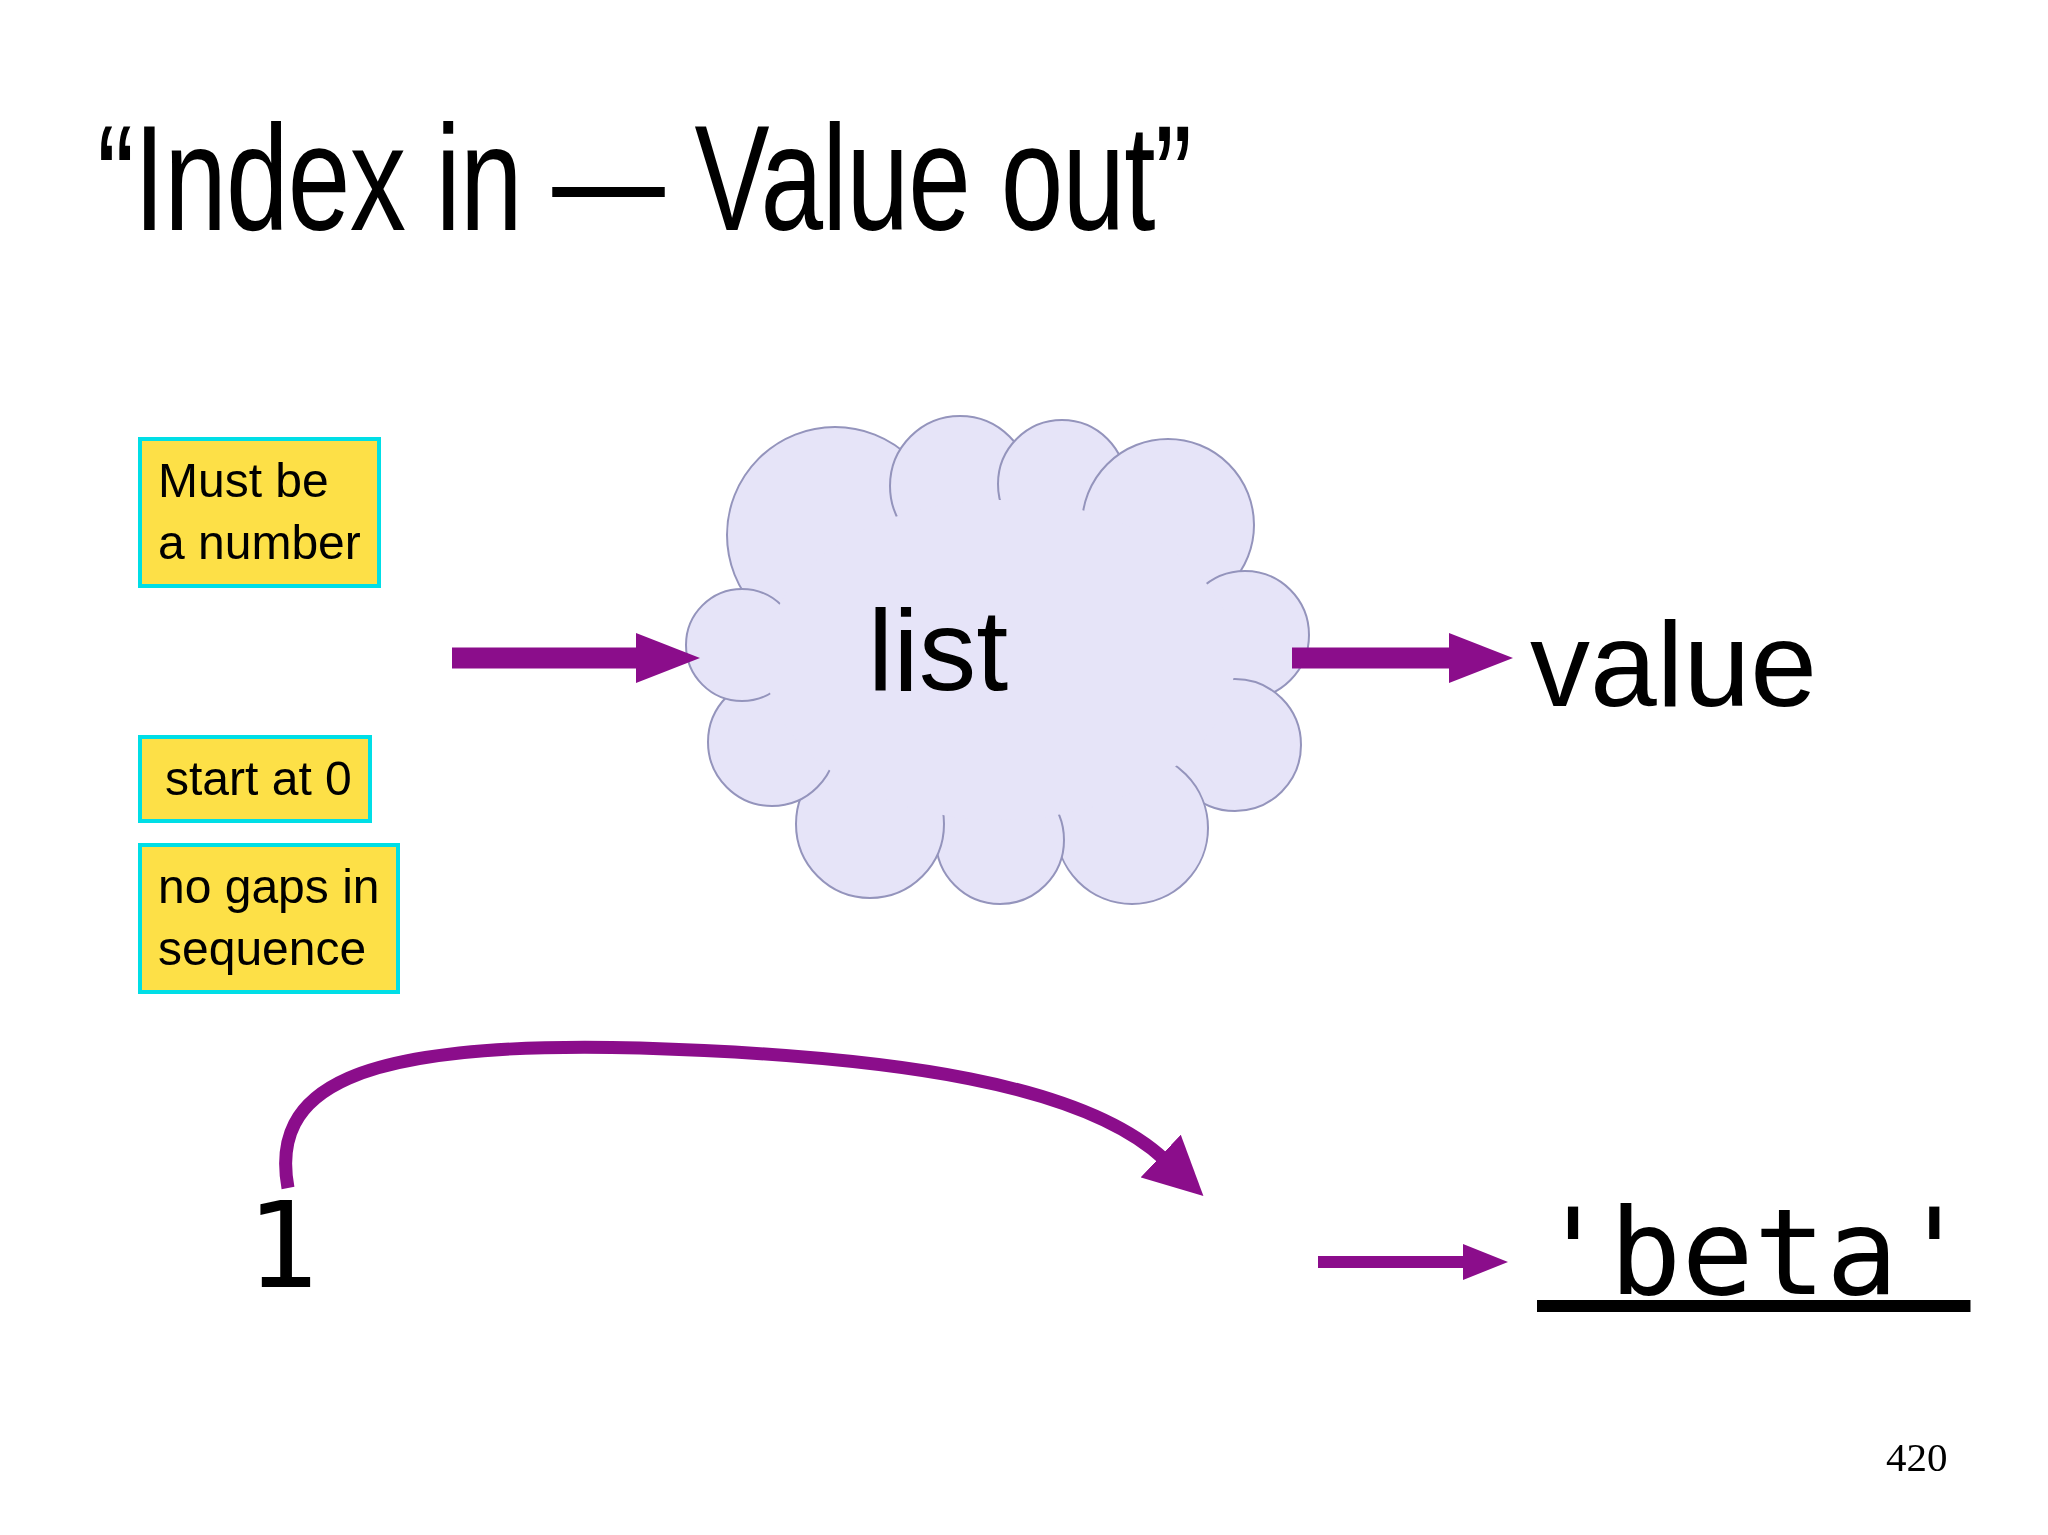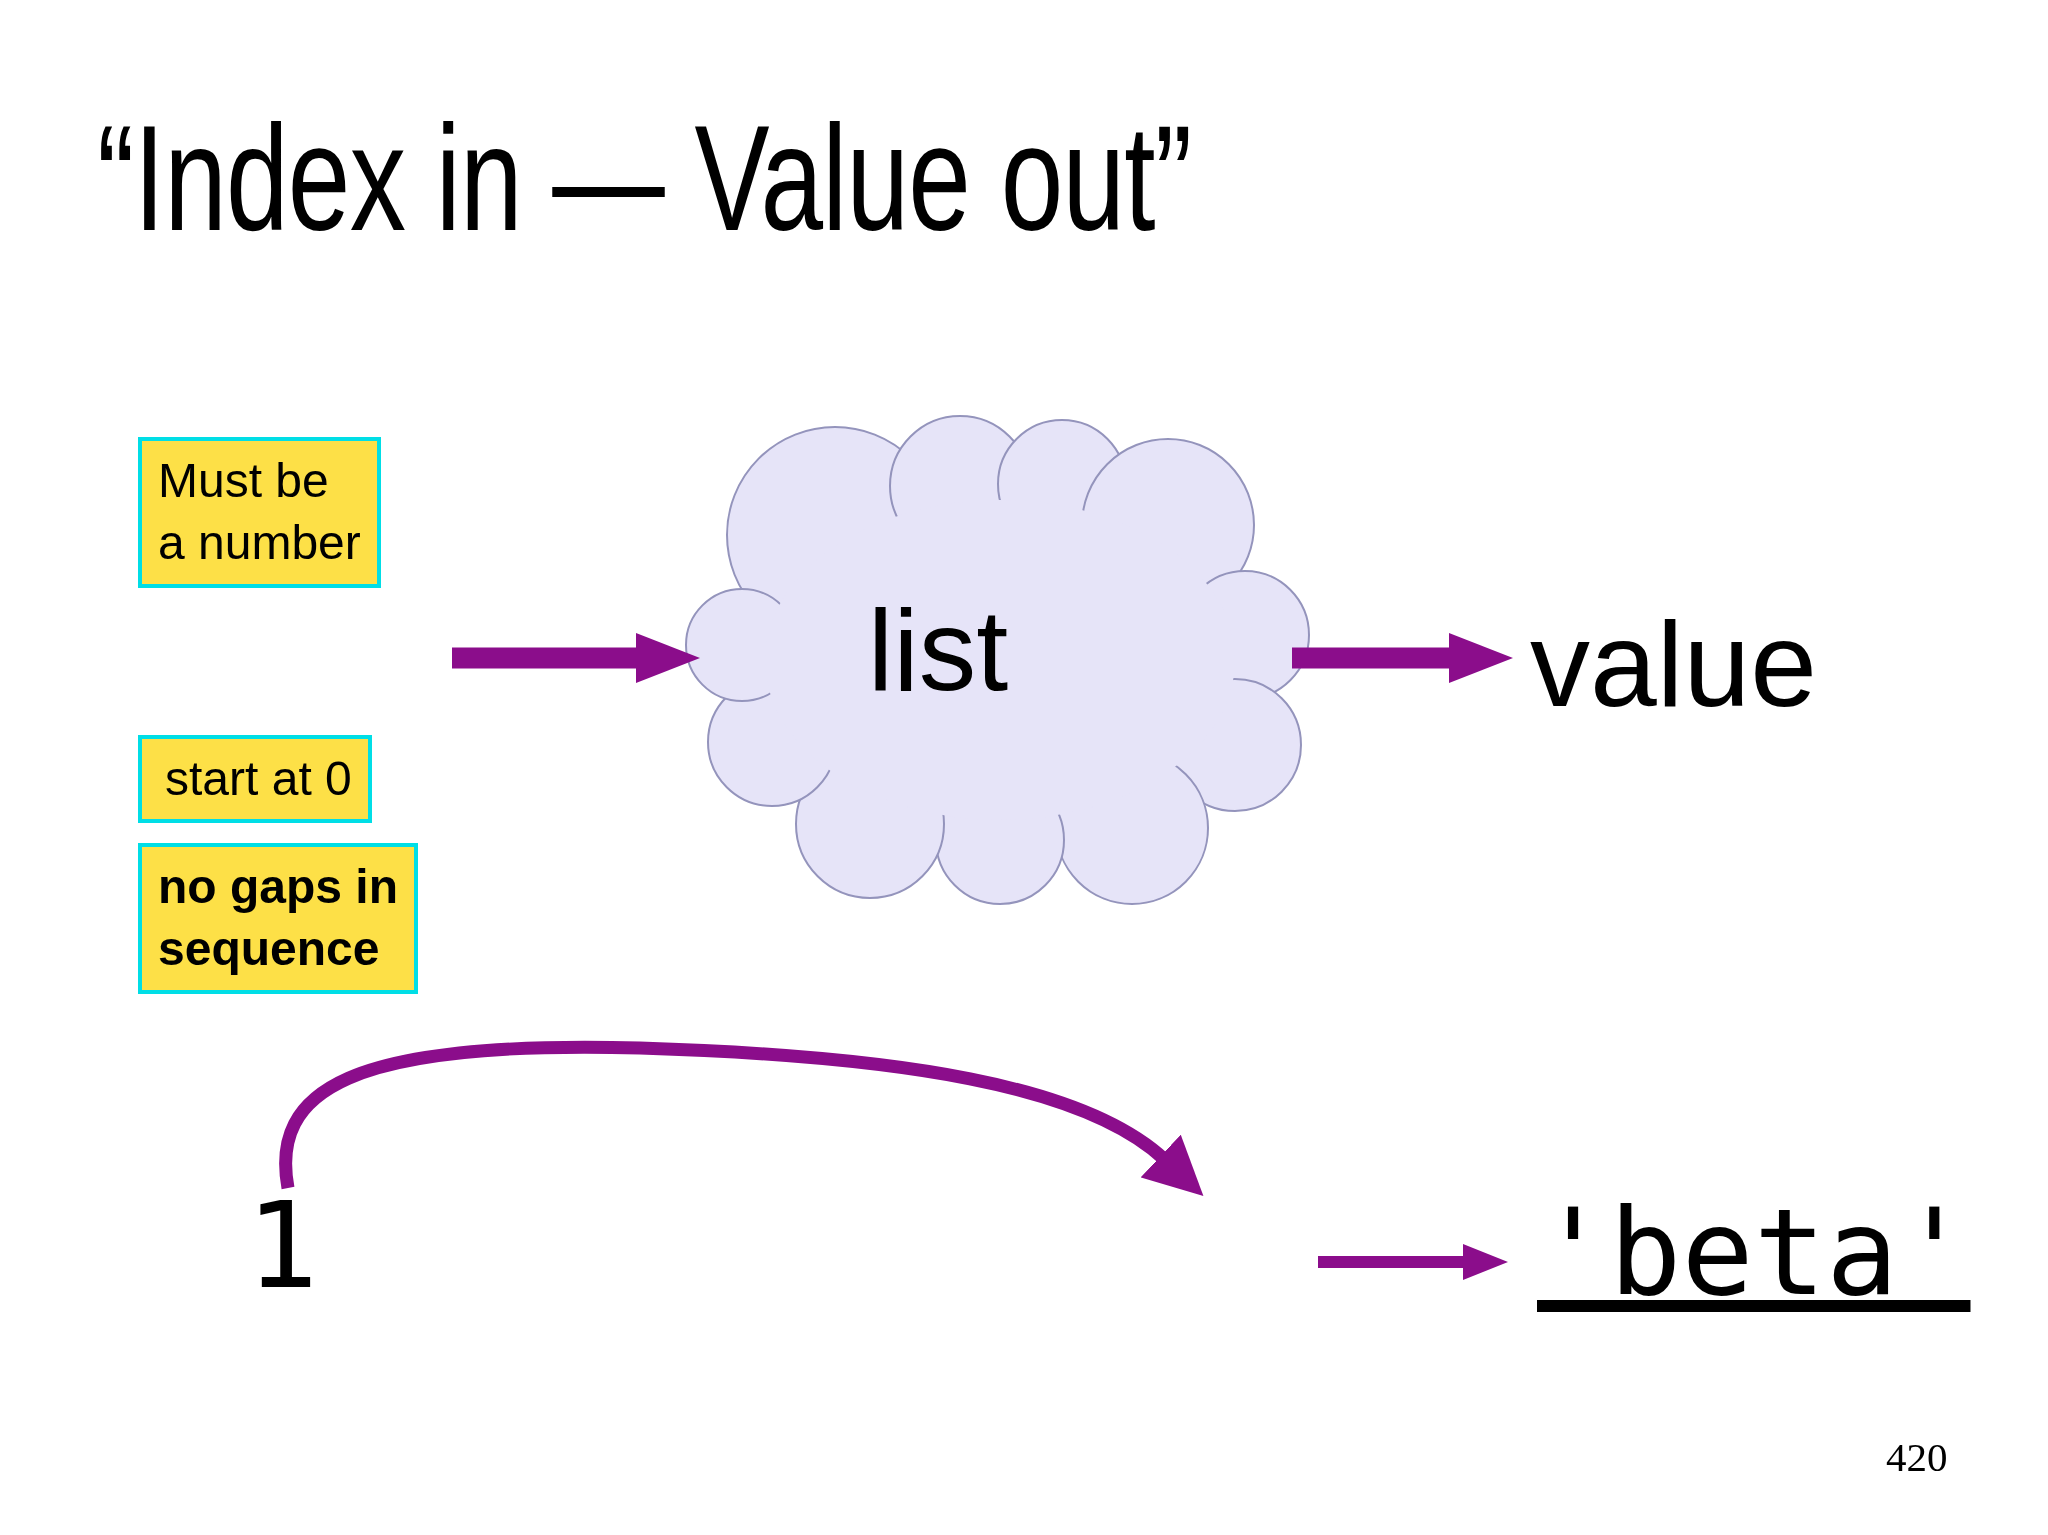--- a/index.html
+++ b/index.html
@@ -28,21 +28,21 @@
     position:absolute;
     background:#fde047;
     border:4px solid #00dee6;
     font-size:48px;
     line-height:1.3;
     padding:9px 16px;
     white-space:pre-line;
   }
   .co-must{left:138px;top:437px;}
   .co-start{left:138px;top:735px;padding-left:23px;}
-  .co-gaps{left:138px;top:843px;font-weight:bold;}
+  .co-gaps{left:138px;top:843px;}
   .mono{font-family:"DejaVu Sans Mono",monospace;font-size:120px;}
   .ex-index{left:246px;top:1186px;}
   .ex-expr{left:713px;top:1193px;}
   .ex-result{left:1537px;top:1193px;text-decoration:underline;}
   .page-num{
     left:1886px;top:1398px;
     font-family:"Liberation Serif",serif;
     font-size:41px;
     margin-top:39px;
   }

